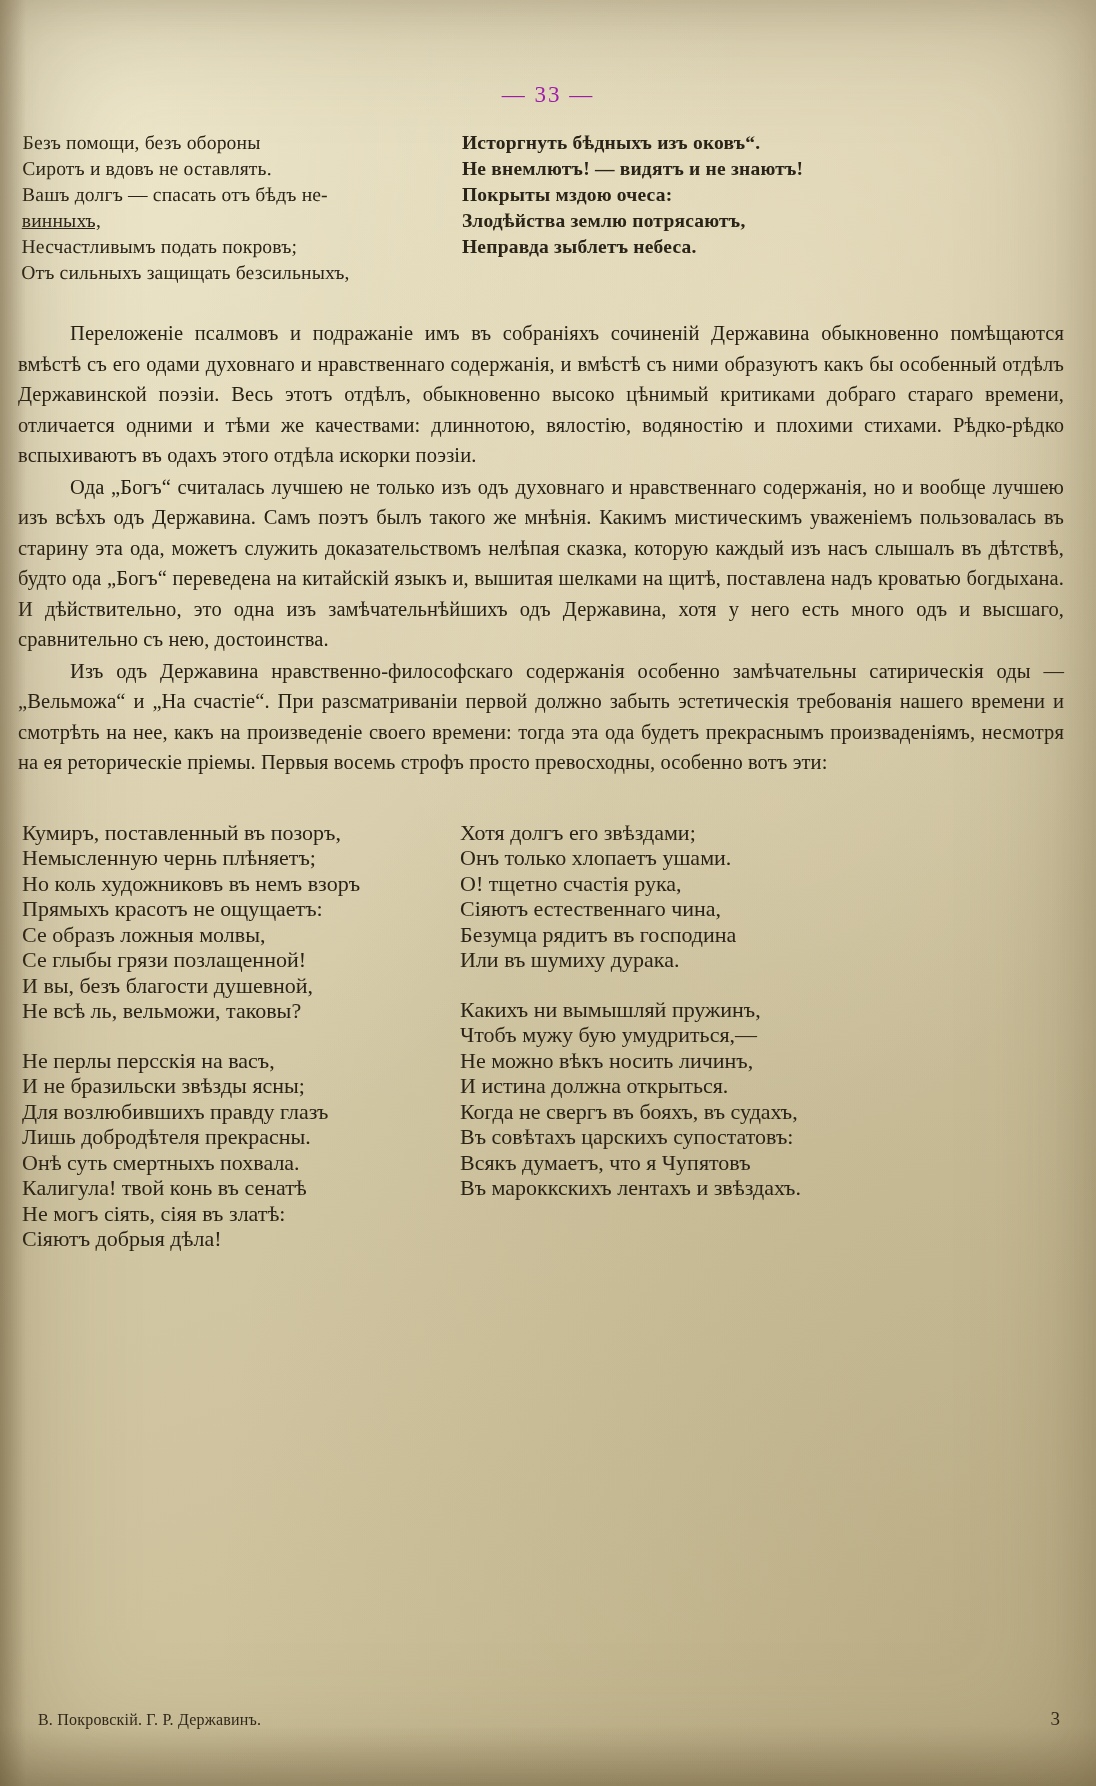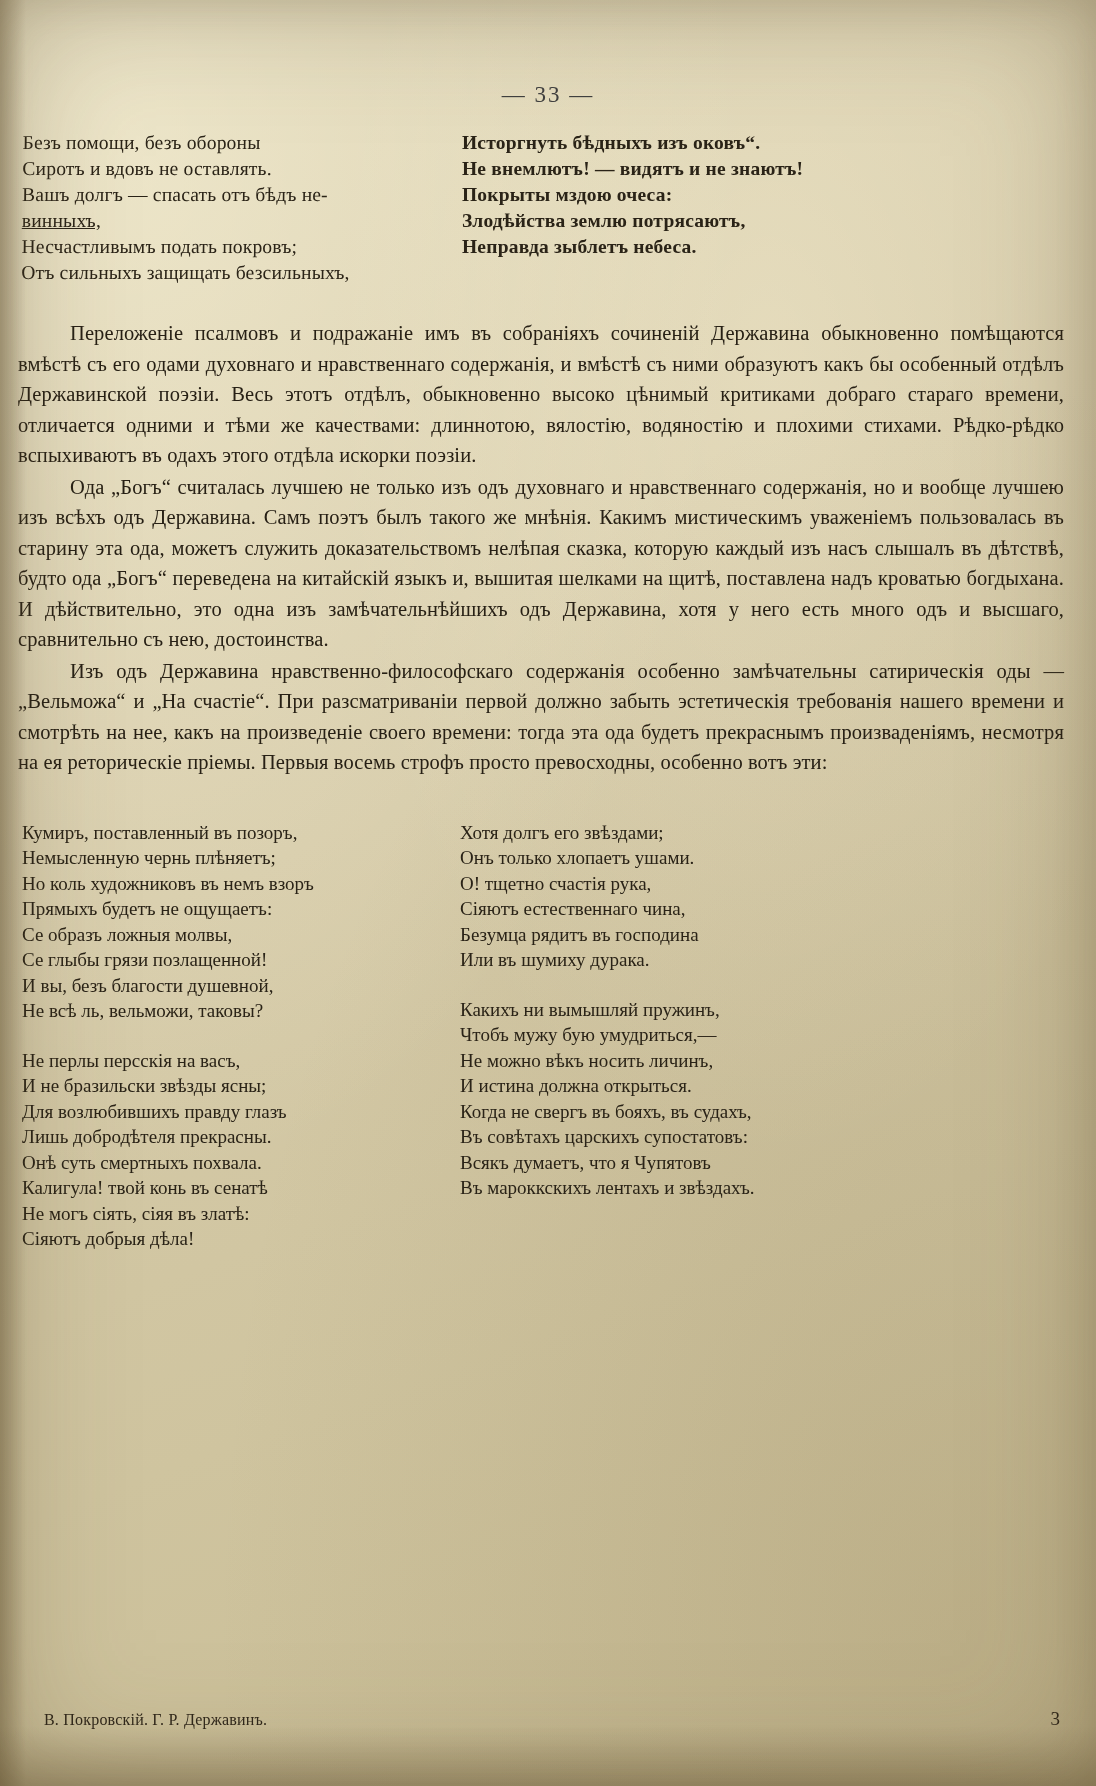--- a/index.html
+++ b/index.html
@@ -49,21 +49,21 @@
     left: 0; top: 0; right: 0; bottom: 0;
     padding: 0;
   }
 
   .page-number {
     text-align: center;
     font-size: 23px;
     letter-spacing: 2px;
     margin-top: 82px;
     font-family: "Liberation Serif", serif;
-    color: #404040;
+    color: #a21caf;
   }
 
   .poem-block {
     display: flex;
     margin-top: 22px;
     padding-left: 22px;
     padding-right: 44px;
   }
   .poem-col {
     font-size: 19.5px;
@@ -107,42 +107,42 @@
     margin-top: 1px;
   }
 
   .verse-section {
     display: flex;
     margin-top: 42px;
     padding-left: 22px;
     padding-right: 24px;
   }
   .verse-col {
-    font-size: 19px;
+    font-size: 22px;
     line-height: 25.5px;
     color: #2a2317;
   }
   .verse-col.left { width: 420px; }
   .verse-col.right { width: 480px; padding-left: 18px; }
   .stanza { margin-bottom: 24px; }
   .verse-line { white-space: pre-wrap; }
 
   .footer {
     position: absolute;
     left: 0; right: 0;
     bottom: 56px;
     padding-left: 38px;
     padding-right: 36px;
     display: flex;
     justify-content: space-between;
     align-items: baseline;
     font-size: 16px;
     color: #2e261a;
   }
-  .footer-sig { letter-spacing: 0.2px; margin-left: 6px; }
+  .footer-sig { letter-spacing: 0.2px; }
   .footer-num { font-size: 19px; }
 </style>
 </head>
 <body>
 
 <div class="page"></div>
 
 <div class="content">
 
   <div class="page-number">— 33 —</div>
@@ -170,21 +170,21 @@
     <p>Ода „Богъ“ считалась лучшею не только изъ одъ духовнаго и нравственнаго содержанія, но и вообще лучшею изъ всѣхъ одъ Державина. Самъ поэтъ былъ такого же мнѣнія. Какимъ мистическимъ уваженіемъ пользовалась въ старину эта ода, можетъ служить доказательствомъ нелѣпая сказка, которую каждый изъ насъ слышалъ въ дѣтствѣ, будто ода „Богъ“ переведена на китайскій языкъ и, вышитая шелками на щитѣ, поставлена надъ кроватью богдыхана. И дѣйствительно, это одна изъ замѣчательнѣйшихъ одъ Державина, хотя у него есть много одъ и высшаго, сравнительно съ нею, достоинства.</p>
     <p>Изъ одъ Державина нравственно-философскаго содержанія особенно замѣчательны сатирическія оды — „Вельможа“ и „На счастіе“. При разсматриваніи первой должно забыть эстетическія требованія нашего времени и смотрѣть на нее, какъ на произведеніе своего времени: тогда эта ода будетъ прекраснымъ произваденіямъ, несмотря на ея реторическіе пріемы. Первыя восемь строфъ просто превосходны, особенно вотъ эти:</p>
   </div>
 
   <div class="verse-section">
     <div class="verse-col left">
       <div class="stanza">
         <div class="verse-line">Кумиръ, поставленный въ позоръ,</div>
         <div class="verse-line">Немысленную чернь плѣняетъ;</div>
         <div class="verse-line">Но коль художниковъ въ немъ взоръ</div>
-        <div class="verse-line">Прямыхъ будетъ не ощущаетъ:</div>
+        <div class="verse-line">Прямыхъ красотъ не ощущаетъ:</div>
         <div class="verse-line">Се образъ ложныя молвы,</div>
         <div class="verse-line">Се глыбы грязи позлащенной!</div>
         <div class="verse-line">И вы, безъ благости душевной,</div>
         <div class="verse-line">Не всѣ ль, вельможи, таковы?</div>
       </div>
       <div class="stanza">
         <div class="verse-line">Не перлы персскія на васъ,</div>
         <div class="verse-line">И не бразильски звѣзды ясны;</div>
         <div class="verse-line">Для возлюбившихъ правду глазъ</div>
         <div class="verse-line">Лишь добродѣтеля прекрасны.</div>

